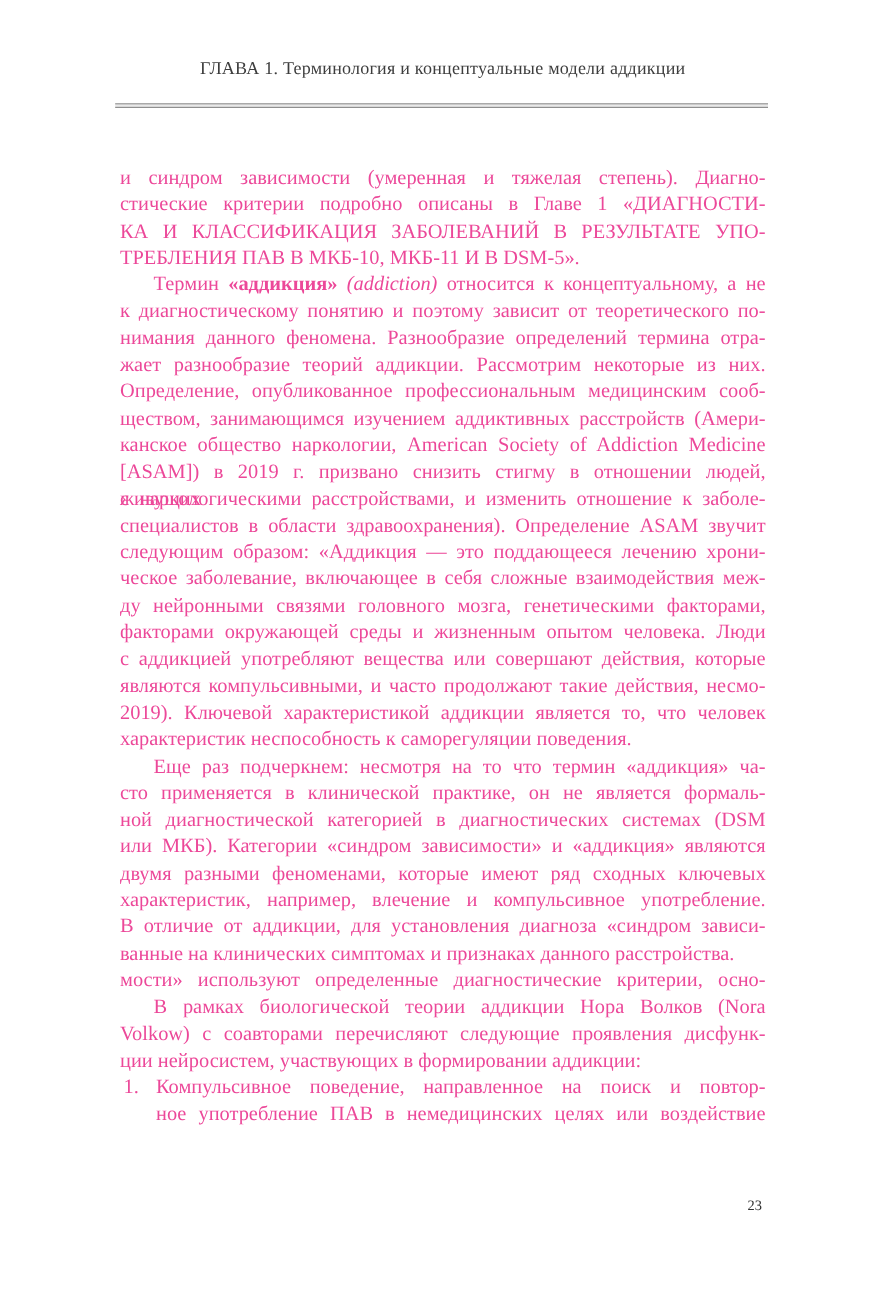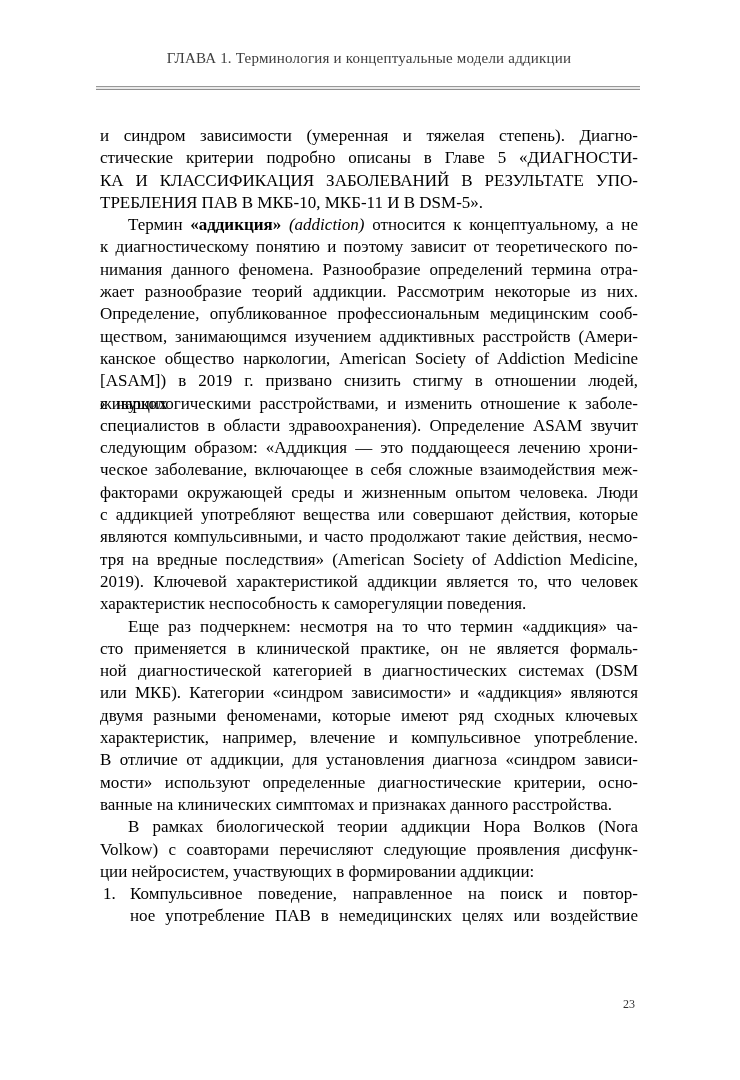--- a/index.html
+++ b/index.html
@@ -31,25 +31,25 @@
     top: 86px;
     left: 96px;
     width: 544px;
     height: 2px;
     border-top: 1px solid #989898;
     border-bottom: 1px solid #8f8f8f;
     background: #e9e9e9;
   }
   .body-text {
     position: absolute;
-    top: 125px;
+    top: 137px;
     left: 100px;
     width: 538px;
     font-size: 17px;
-    color: #000000;
+    color: #ec4899;
   }
   .line {
     position: relative;
     line-height: 22.3px;
     height: 22.3px;
     text-align: justify;
     text-align-last: justify;
     white-space: normal;
     overflow: visible;
   }
@@ -80,50 +80,50 @@
   }
 </style>
 </head>
 <body>
 
 <div class="page">
   <div class="chapter-header">ГЛАВА 1. Терминология и концептуальные модели аддикции</div>
   <div class="rule"></div>
   <div class="body-text">
       <div class="line"><span>и синдром зависимости (умеренная и тяжелая степень). Диагно-</span></div>
-      <div class="line"><span>стические критерии подробно описаны в Главе 5 «ДИАГНОСТИ-</span></div>
+      <div class="line"><span>стические критерии подробно описаны в Главе 1 «ДИАГНОСТИ-</span></div>
       <div class="line"><span>КА И КЛАССИФИКАЦИЯ ЗАБОЛЕВАНИЙ В РЕЗУЛЬТАТЕ УПО-</span></div>
       <div class="line last"><span>ТРЕБЛЕНИЯ ПАВ В МКБ-10, МКБ-11 И В DSM-5».</span></div>
       <div class="line ind"><span>Термин </span><b>«аддикция»</b><span> </span><i>(addiction)</i><span> относится к концептуальному, а не</span></div>
       <div class="line"><span>к диагностическому понятию и поэтому зависит от теоретического по-</span></div>
       <div class="line"><span>нимания данного феномена. Разнообразие определений термина отра-</span></div>
       <div class="line"><span>жает разнообразие теорий аддикции. Рассмотрим некоторые из них.</span></div>
       <div class="line"><span>Определение, опубликованное профессиональным медицинским сооб-</span></div>
       <div class="line"><span>ществом, занимающимся изучением аддиктивных расстройств (Амери-</span></div>
       <div class="line"><span>канское общество наркологии, American Society of Addiction Medicine</span></div>
       <div class="line"><span>[ASAM]) в 2019 г. призвано снизить стигму в отношении людей, живущих</span></div>
       <div class="line"><span>с наркологическими расстройствами, и изменить отношение к заболе-</span></div>
       <div class="line"><span>специалистов в области здравоохранения). Определение ASAM звучит</span></div>
       <div class="line"><span>следующим образом: «Аддикция — это поддающееся лечению хрони-</span></div>
       <div class="line"><span>ческое заболевание, включающее в себя сложные взаимодействия меж-</span></div>
+      <div class="line"><span>ду нейронными связями головного мозга, генетическими факторами,</span></div>
       <div class="line"><span>факторами окружающей среды и жизненным опытом человека. Люди</span></div>
       <div class="line"><span>с аддикцией употребляют вещества или совершают действия, которые</span></div>
       <div class="line"><span>являются компульсивными, и часто продолжают такие действия, несмо-</span></div>
-      <div class="line"><span>тря на вредные последствия» (American Society of Addiction Medicine,</span></div>
       <div class="line"><span>2019). Ключевой характеристикой аддикции является то, что человек</span></div>
       <div class="line last"><span>характеристик неспособность к саморегуляции поведения.</span></div>
       <div class="line ind"><span>Еще раз подчеркнем: несмотря на то что термин «аддикция» ча-</span></div>
       <div class="line"><span>сто применяется в клинической практике, он не является формаль-</span></div>
       <div class="line"><span>ной диагностической категорией в диагностических системах (DSM</span></div>
       <div class="line"><span>или МКБ). Категории «синдром зависимости» и «аддикция» являются</span></div>
       <div class="line"><span>двумя разными феноменами, которые имеют ряд сходных ключевых</span></div>
       <div class="line"><span>характеристик, например, влечение и компульсивное употребление.</span></div>
       <div class="line"><span>В отличие от аддикции, для установления диагноза «синдром зависи-</span></div>
+      <div class="line last"><span>ванные на клинических симптомах и признаках данного расстройства.</span></div>
       <div class="line"><span>мости» используют определенные диагностические критерии, осно-</span></div>
-      <div class="line last"><span>ванные на клинических симптомах и признаках данного расстройства.</span></div>
       <div class="line ind"><span>В рамках биологической теории аддикции Нора Волков (Nora</span></div>
       <div class="line"><span>Volkow) с соавторами перечисляют следующие проявления дисфунк-</span></div>
       <div class="line last"><span>ции нейросистем, участвующих в формировании аддикции:</span></div>
       <div class="line hang"><span class="marker">1.</span><span>Компульсивное поведение, направленное на поиск и повтор-</span></div>
       <div class="line hang"><span>ное употребление ПАВ в немедицинских целях или воздействие</span></div>
     </div>
   <div class="page-number">23</div>
 </div>
 
 </body></html>

